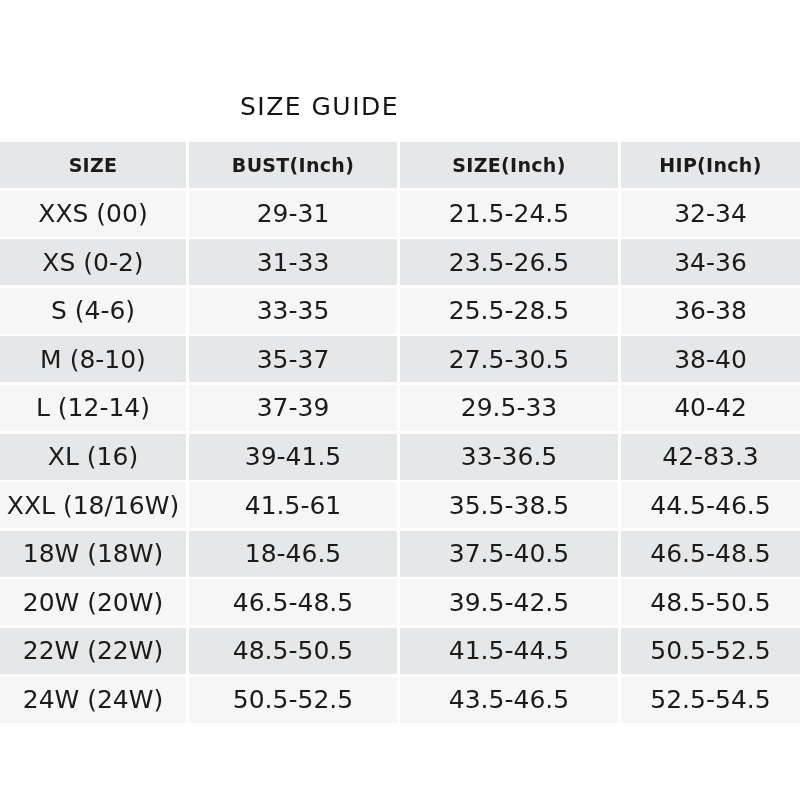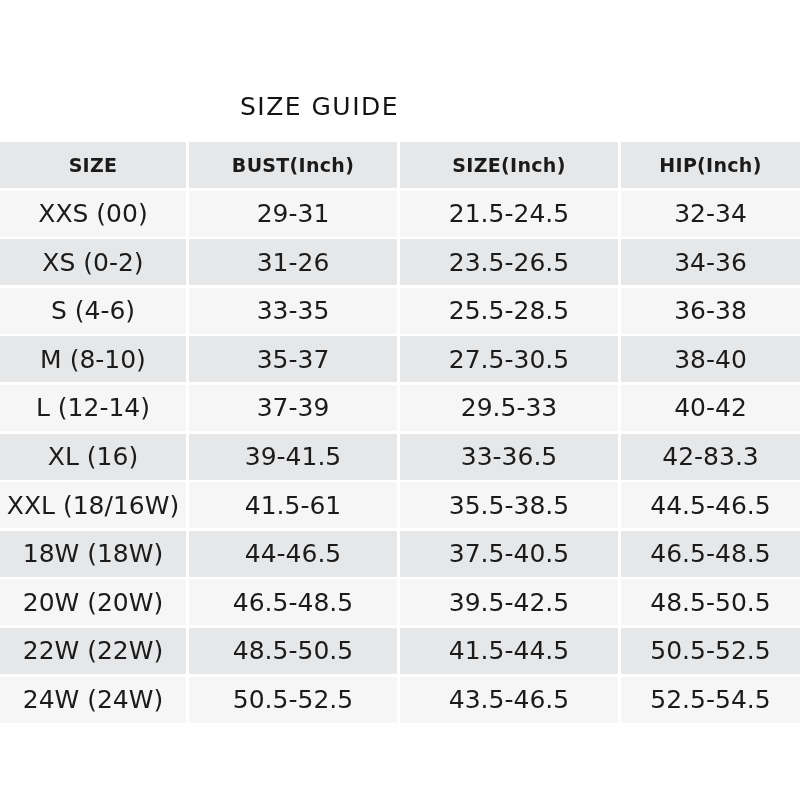--- a/index.html
+++ b/index.html
@@ -69,21 +69,21 @@
   </div>
 
   <div class="row odd">
     <div class="cell">XXS (00)</div>
     <div class="cell">29-31</div>
     <div class="cell">21.5-24.5</div>
     <div class="cell">32-34</div>
   </div>
   <div class="row even">
     <div class="cell">XS (0-2)</div>
-    <div class="cell">31-26</div>
+    <div class="cell">31-33</div>
     <div class="cell">23.5-26.5</div>
     <div class="cell">34-36</div>
   </div>
   <div class="row odd">
     <div class="cell">S (4-6)</div>
     <div class="cell">33-35</div>
     <div class="cell">25.5-28.5</div>
     <div class="cell">36-38</div>
   </div>
   <div class="row even">
@@ -105,21 +105,21 @@
     <div class="cell">42-83.3</div>
   </div>
   <div class="row odd">
     <div class="cell">XXL (18/16W)</div>
     <div class="cell">41.5-61</div>
     <div class="cell">35.5-38.5</div>
     <div class="cell">44.5-46.5</div>
   </div>
   <div class="row even">
     <div class="cell">18W (18W)</div>
-    <div class="cell">44-46.5</div>
+    <div class="cell">18-46.5</div>
     <div class="cell">37.5-40.5</div>
     <div class="cell">46.5-48.5</div>
   </div>
   <div class="row odd">
     <div class="cell">20W (20W)</div>
     <div class="cell">46.5-48.5</div>
     <div class="cell">39.5-42.5</div>
     <div class="cell">48.5-50.5</div>
   </div>
   <div class="row even">

